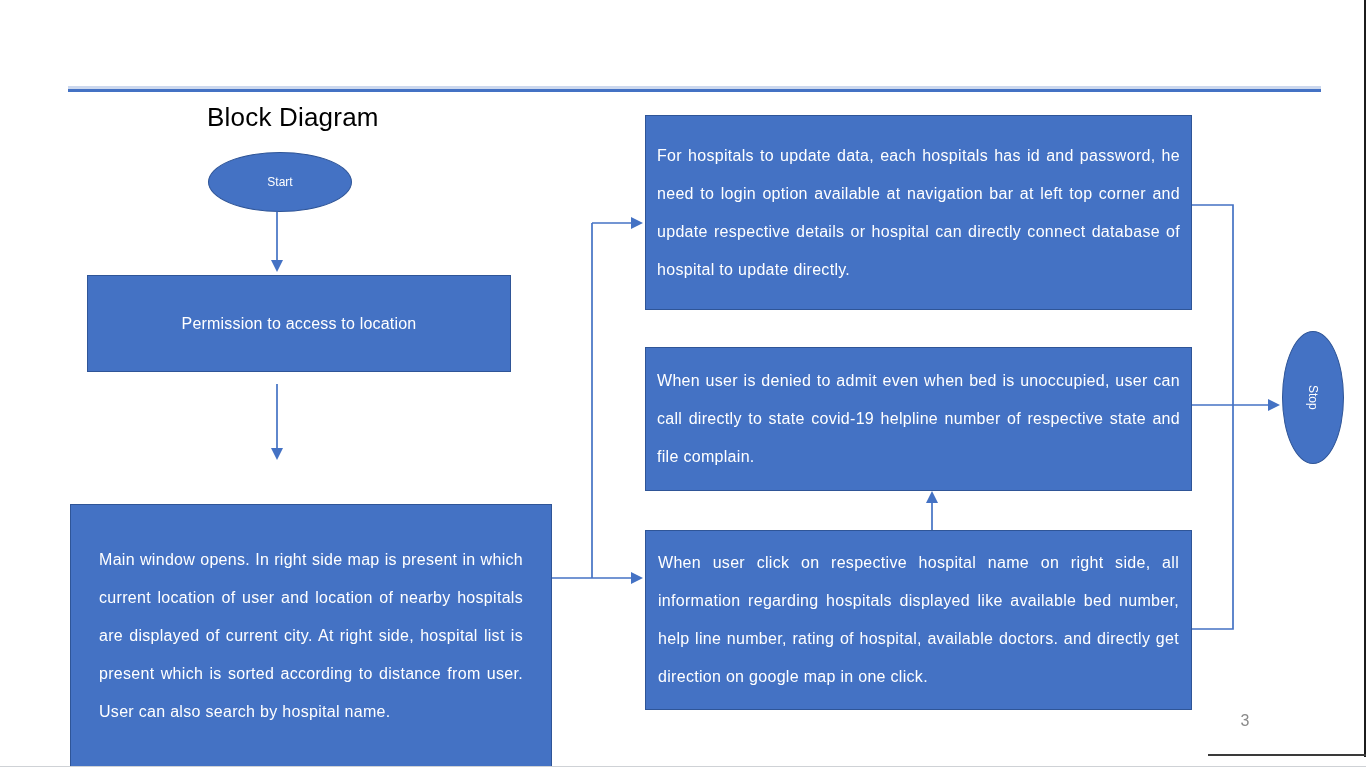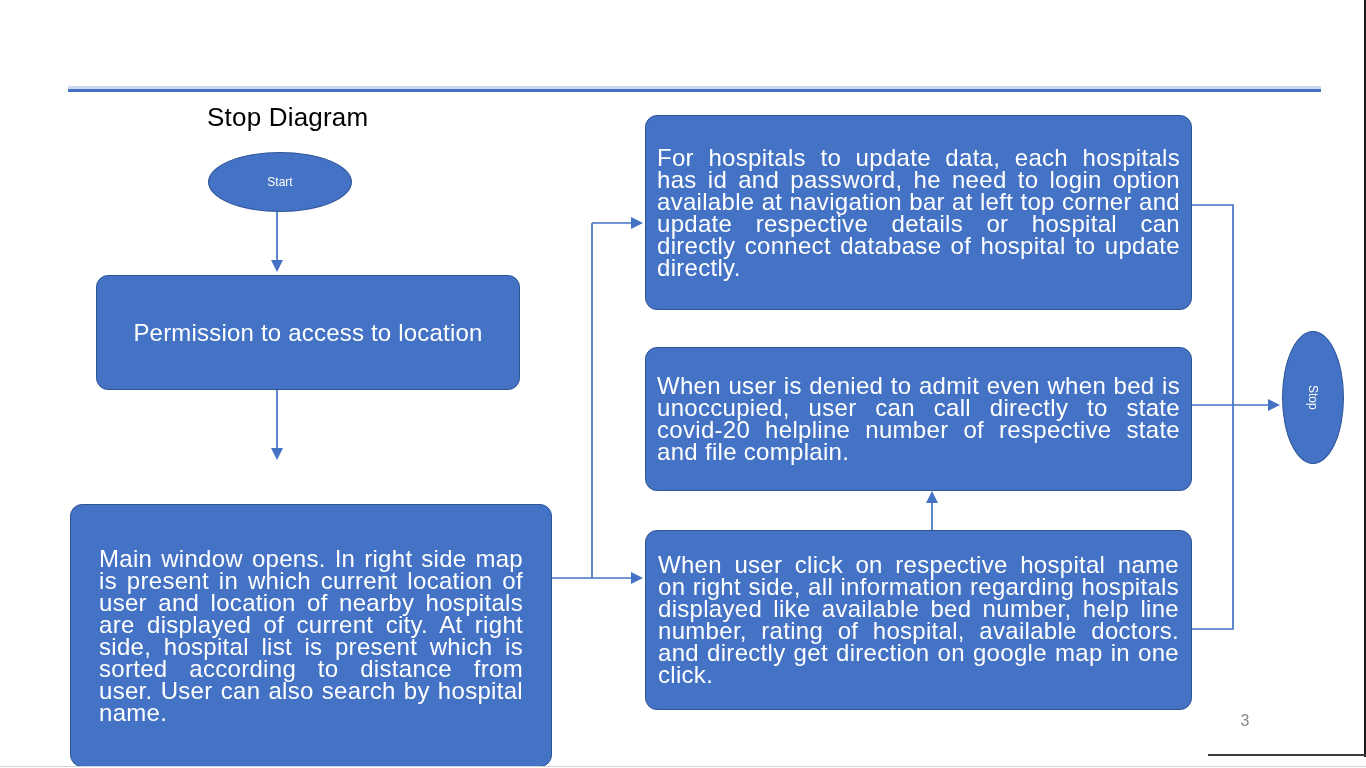--- a/index.html
+++ b/index.html
@@ -16,45 +16,45 @@
     font-size:26px;color:#000000;letter-spacing:0.2px;
   }
   .node{
     position:absolute;background:#4472c4;border:1.6px solid #2f5597;
     color:#ffffff;box-sizing:border-box;display:flex;align-items:center;
   }
   .oval{border-radius:50%;justify-content:center;font-size:12px;}
   .oval.start{left:208px;top:152px;width:144px;height:60px;}
   .oval.stop{left:1282px;top:331px;width:62px;height:133px;}
   .oval.stop .vtext{writing-mode:vertical-rl;text-orientation:mixed;}
-  .box{font-size:24px;line-height:22px;letter-spacing:0.3px;border-radius:12px;}
+  .box{font-size:16px;line-height:38px;letter-spacing:0.3px;}
   .box .txt{width:100%;text-align:justify;}
   .box.center .txt{text-align:center;letter-spacing:0.2px;}
-  .box.permission{left:96px;top:275px;width:424px;height:115px;}
+  .box.permission{left:87px;top:275px;width:424px;height:97px;}
   .box.main-window{left:70px;top:464px;width:482px;height:263px;padding:0 28px;margin-top:40px;}
   .box.update{left:645px;top:115px;width:547px;height:195px;padding:0 11px;}
   .box.helpline{left:645px;top:347px;width:547px;height:144px;padding:0 11px;}
   .box.info{left:645px;top:530px;width:547px;height:180px;padding:0 12px;}
   svg.connectors{position:absolute;left:0;top:0;pointer-events:none;}
   .page-number{
     position:absolute;left:1228px;top:712px;width:34px;text-align:center;
     font-size:16px;color:#8a8a8a;
   }
   .edge-right{position:absolute;right:0;top:0;width:2px;height:757px;background:#1c1c1c;}
   .edge-corner{position:absolute;left:1208px;top:754px;width:158px;height:2px;background:#3a3a3a;}
   .edge-bottom{position:absolute;left:0;top:766px;width:1366px;height:1px;background:#cfd2d6;}
 </style>
 </head>
 <body>
 
 <div class="slide">
 
   <div class="accent-line"></div>
 
-  <div class="page-title">Stop Diagram</div>
+  <div class="page-title">Block Diagram</div>
 
   <svg class="connectors" width="1366" height="768" viewBox="0 0 1366 768">
     <g stroke="#4472c4" stroke-width="1.7" fill="#4472c4">
 
       <g>
         <line x1="277" y1="212" x2="277" y2="262" fill="none"></line>
         <polygon points="271,260 283,260 277,272" stroke="none"></polygon>
       </g>
 
       <g>
@@ -99,21 +99,21 @@
 
   <div class="node box main-window">
     <div class="txt">Main window opens. In right side map is present in which current location of user and location of nearby hospitals are displayed of current city. At right side, hospital list is present which is sorted according to distance from user. User can also search by  hospital name.</div>
   </div>
 
   <div class="node box update">
     <div class="txt">For hospitals to update data, each hospitals has id and password, he need to login option available at navigation  bar at left top corner and update respective details or hospital can directly connect database of hospital to update directly.</div>
   </div>
 
   <div class="node box helpline">
-    <div class="txt">When user is denied to admit even when bed is unoccupied, user can call directly to state covid-20 helpline number of respective state and file complain.</div>
+    <div class="txt">When user is denied to admit even when bed is unoccupied, user can call directly to state covid-19 helpline number of respective state and file complain.</div>
   </div>
 
   <div class="node box info">
     <div class="txt">When user click on respective hospital name on right side, all information regarding hospitals displayed like available bed number, help line number, rating of hospital, available doctors. and directly get direction on google map in one click.</div>
   </div>
 
   <div class="node oval stop">
     <span class="vtext">Stop</span>
   </div>
 

